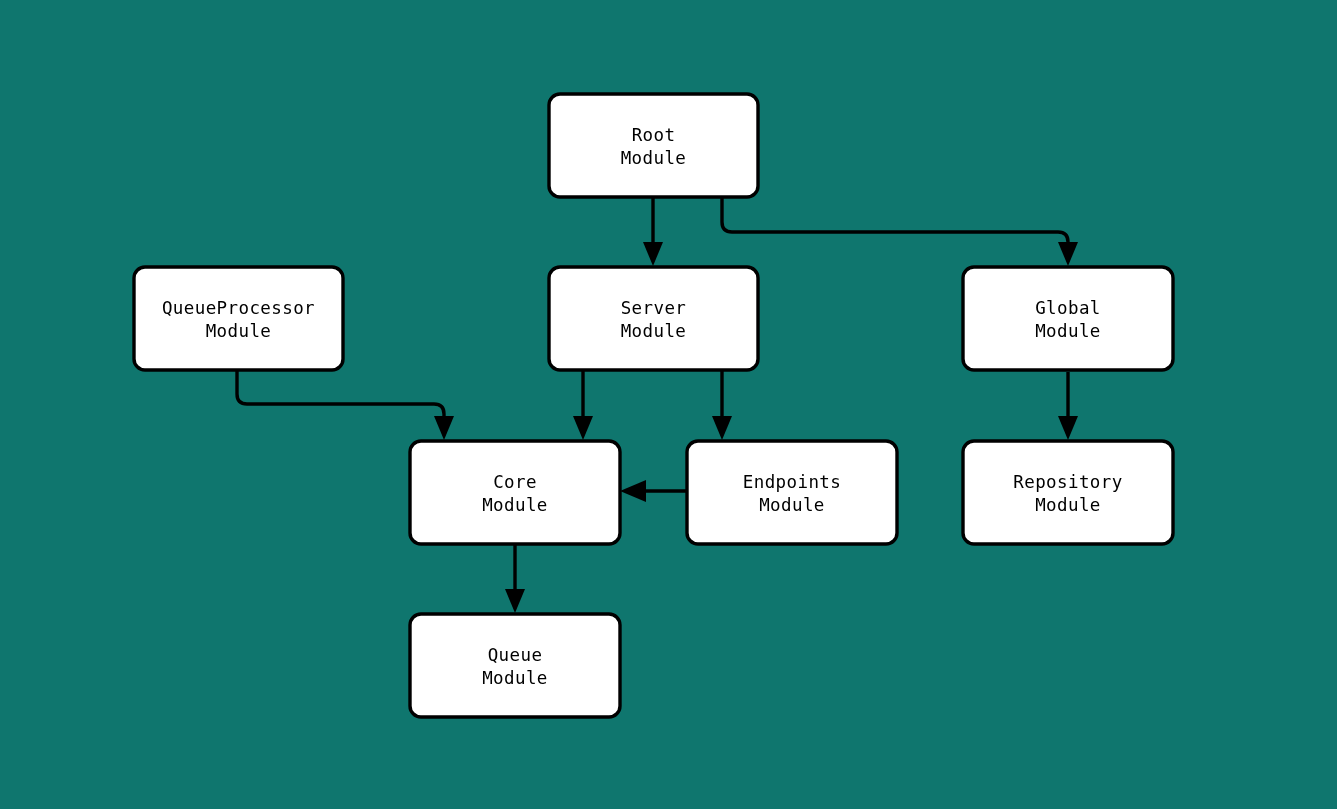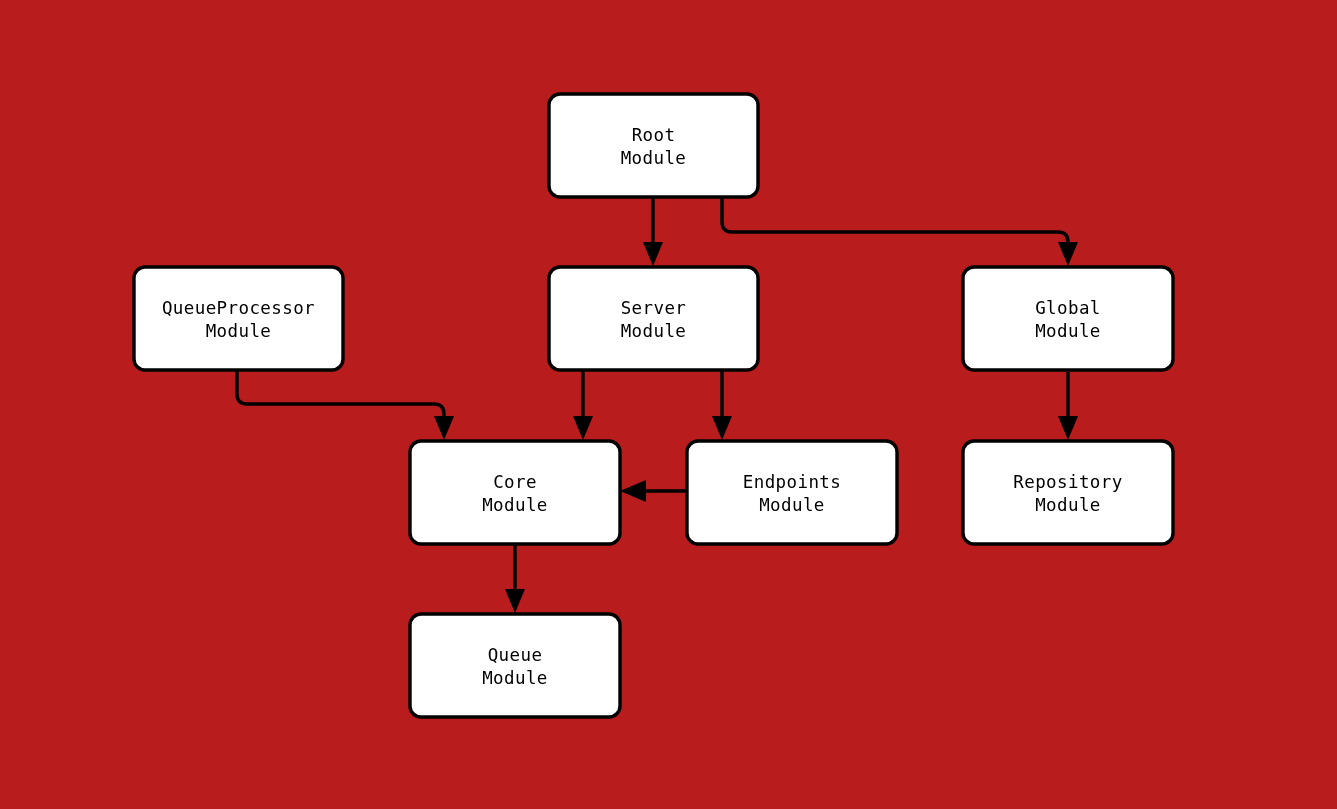--- a/index.html
+++ b/index.html
@@ -10,21 +10,21 @@
   body {
     width: 1337px;
     height: 809px;
     overflow: hidden;
     font-family: "DejaVu Sans Mono", "Liberation Mono", monospace;
   }
   #diagram-canvas {
     position: relative;
     width: 1337px;
     height: 809px;
-    background: #b91c1c;
+    background: #0f766e;
   }
   svg.diagram-svg {
     position: absolute;
     left: 0;
     top: 0;
     width: 1337px;
     height: 809px;
     display: block;
   }
   .node-box {

